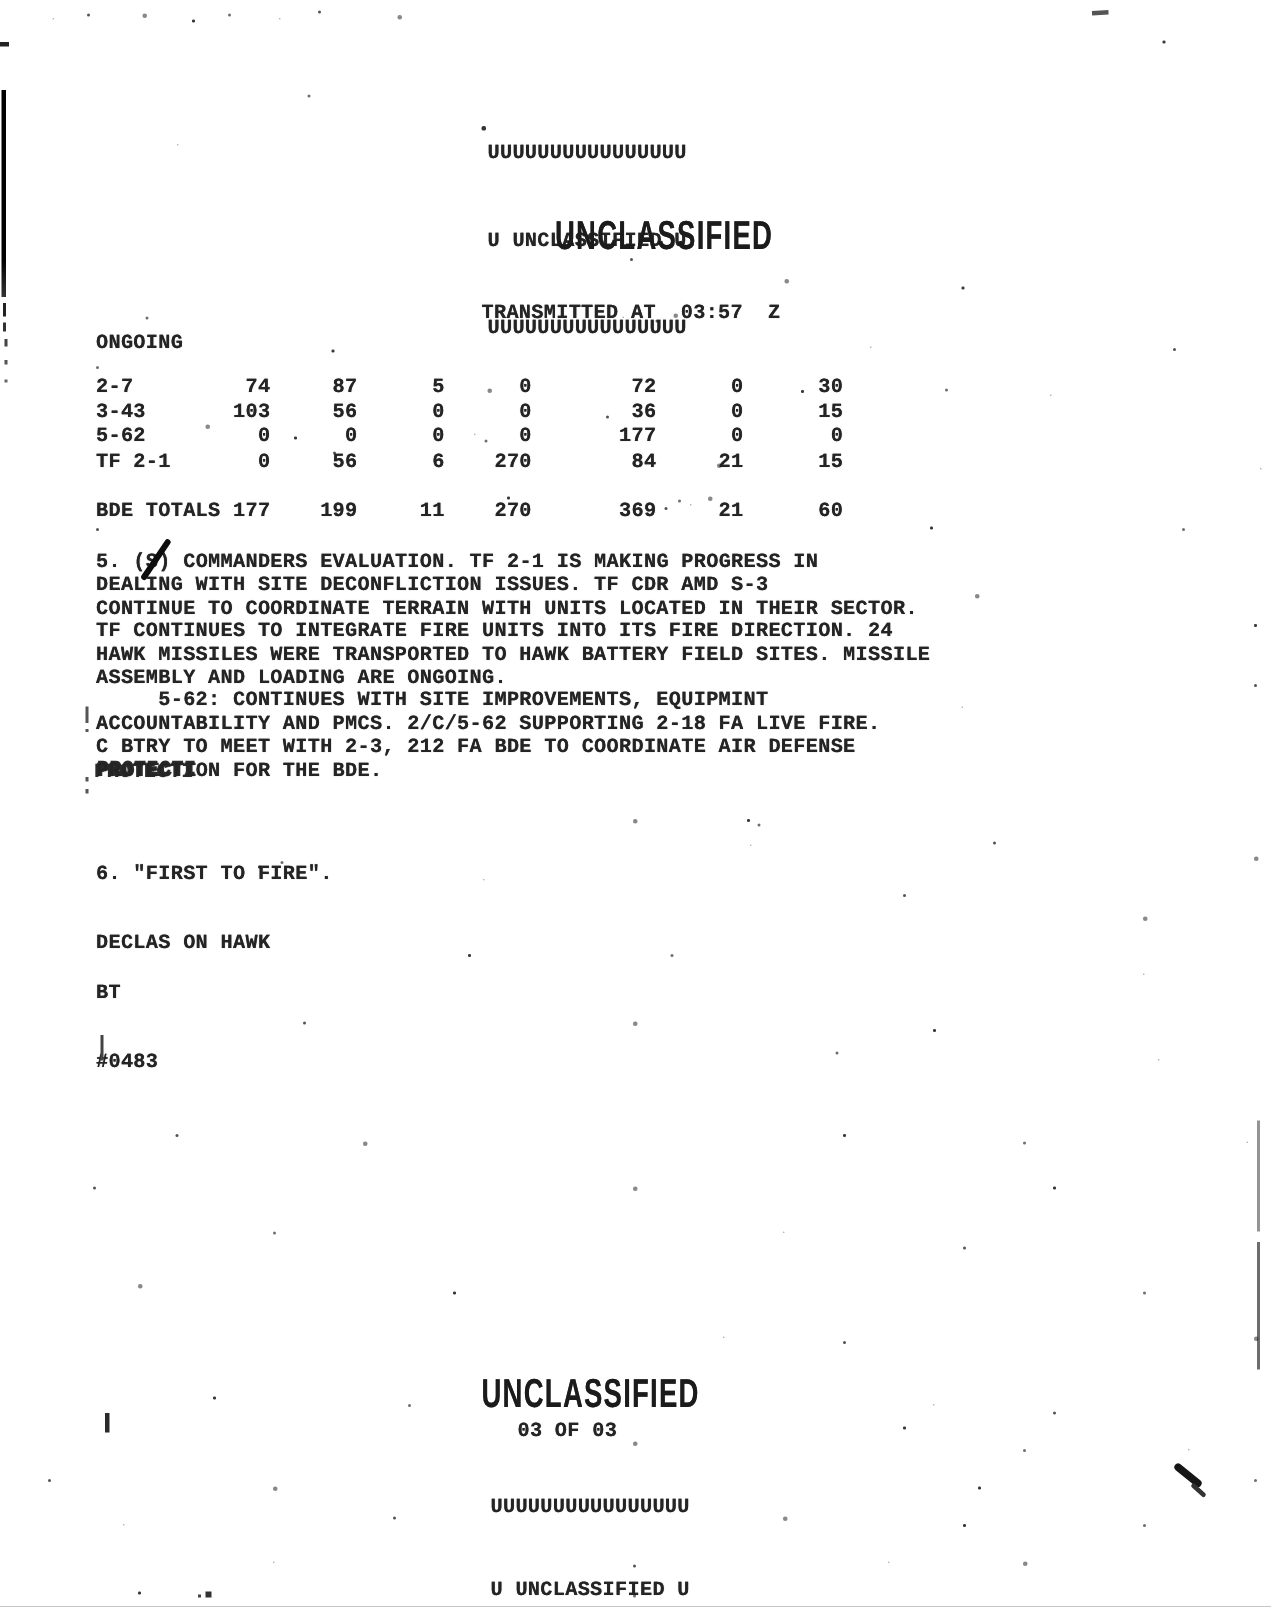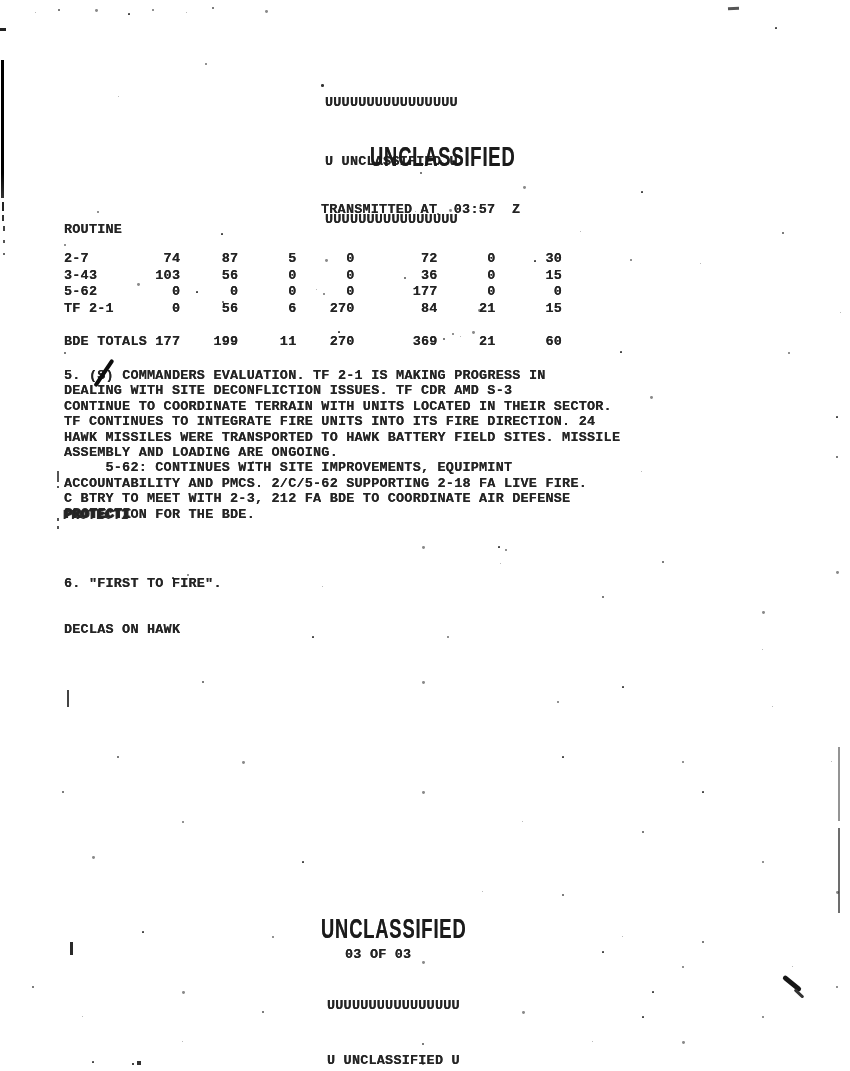--- a/index.html
+++ b/index.html
@@ -48,31 +48,35 @@
     <div>U UNCLASSIFIED U</div>
     <div>UUUUUUUUUUUUUUUU</div>
   </div>
 
   <div class="title" style="left:352px; top:124px;">
     <span class="title-inner">UNCLASSIFIED</span>
   </div>
 
   <div class="mono" style="left:297px; top:202px;margin-left:24px;">TRANSMITTED AT  03:57  Z</div>
 
-  <div class="mono" style="left:64px; top:222px;">ROUTINE</div>
+  <div class="mono" style="left:64px; top:222px;">ONGOING</div>
 
   <div class="mono table-block" style="left:64px; top:251px;"><div>2-7         74     87      5      0        72      0      30</div><div>3-43       103     56      0      0        36      0      15</div><div>5-62         0      0      0      0       177      0       0</div><div>TF 2-1       0     56      6    270        84     21      15</div><div> </div><div>BDE TOTALS 177    199     11    270       369     21      60</div></div>
 
   <div class="mono" style="left:64px; top:368px;"><div>5. (<span class="struck">S</span>) COMMANDERS EVALUATION. TF 2-1 IS MAKING PROGRESS IN</div><div>DEALING WITH SITE DECONFLICTION ISSUES. TF CDR AMD S-3</div><div>CONTINUE TO COORDINATE TERRAIN WITH UNITS LOCATED IN THEIR SECTOR.</div><div>TF CONTINUES TO INTEGRATE FIRE UNITS INTO ITS FIRE DIRECTION. 24</div><div>HAWK MISSILES WERE TRANSPORTED TO HAWK BATTERY FIELD SITES. MISSILE</div><div>ASSEMBLY AND LOADING ARE ONGOING.</div><div>     5-62: CONTINUES WITH SITE IMPROVEMENTS, EQUIPMINT</div><div>ACCOUNTABILITY AND PMCS. 2/C/5-62 SUPPORTING 2-18 FA LIVE FIRE.</div><div>C BTRY TO MEET WITH 2-3, 212 FA BDE TO COORDINATE AIR DEFENSE</div><div><span class="smudge">PROTECTI</span>ON FOR THE BDE.</div></div>
 
   <div class="mono" style="left:64px; top:545px;">
     <div>6. "FIRST TO FIRE".</div>
     <div>DECLAS ON HAWK</div>
   </div>
 
+  <div class="mono" style="left:64px; top:624px;">
+    <div>BT</div>
+    <div>#0483</div>
+  </div>
 
   <div class="title" style="left:303px; top:896px;">
     <span class="title-inner">UNCLASSIFIED</span>
   </div>
 
   <div class="mono" style="left:345px; top:947px;">03 OF 03</div>
 
   <div class="mono" style="left:327px; top:960px; line-height:18.4px;">
     <div>UUUUUUUUUUUUUUUU</div>
     <div>U UNCLASSIFIED U</div>

